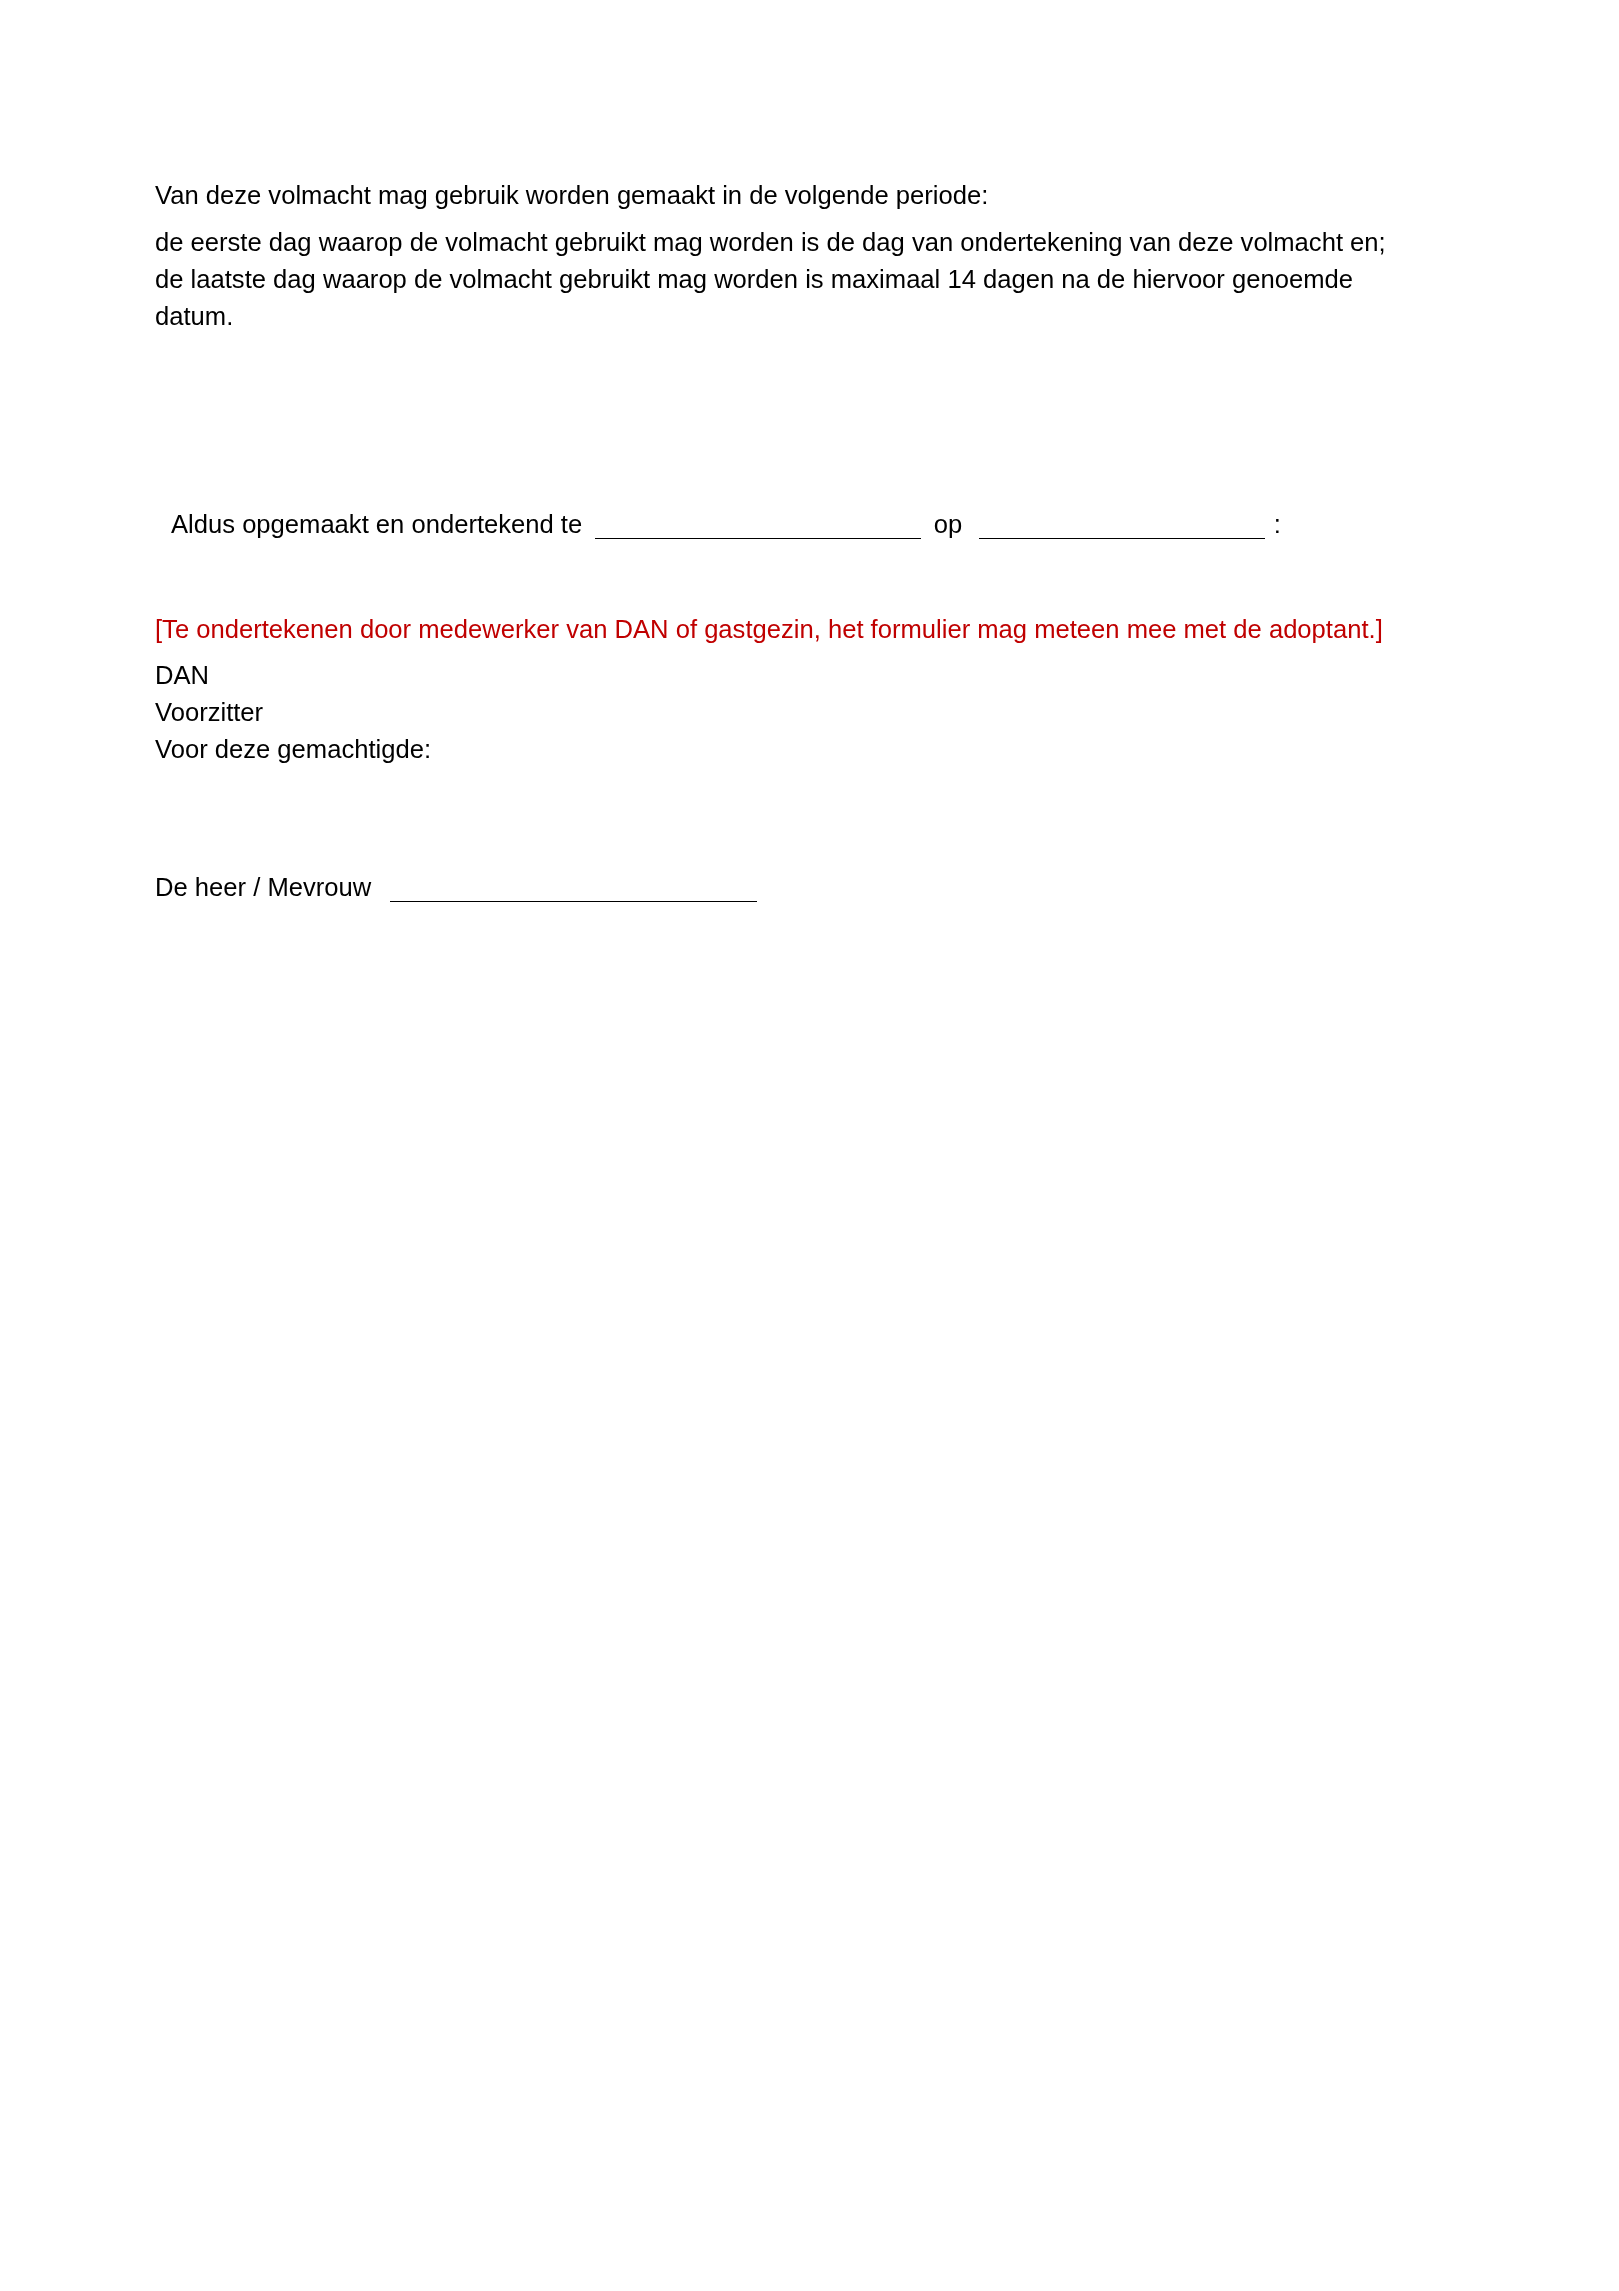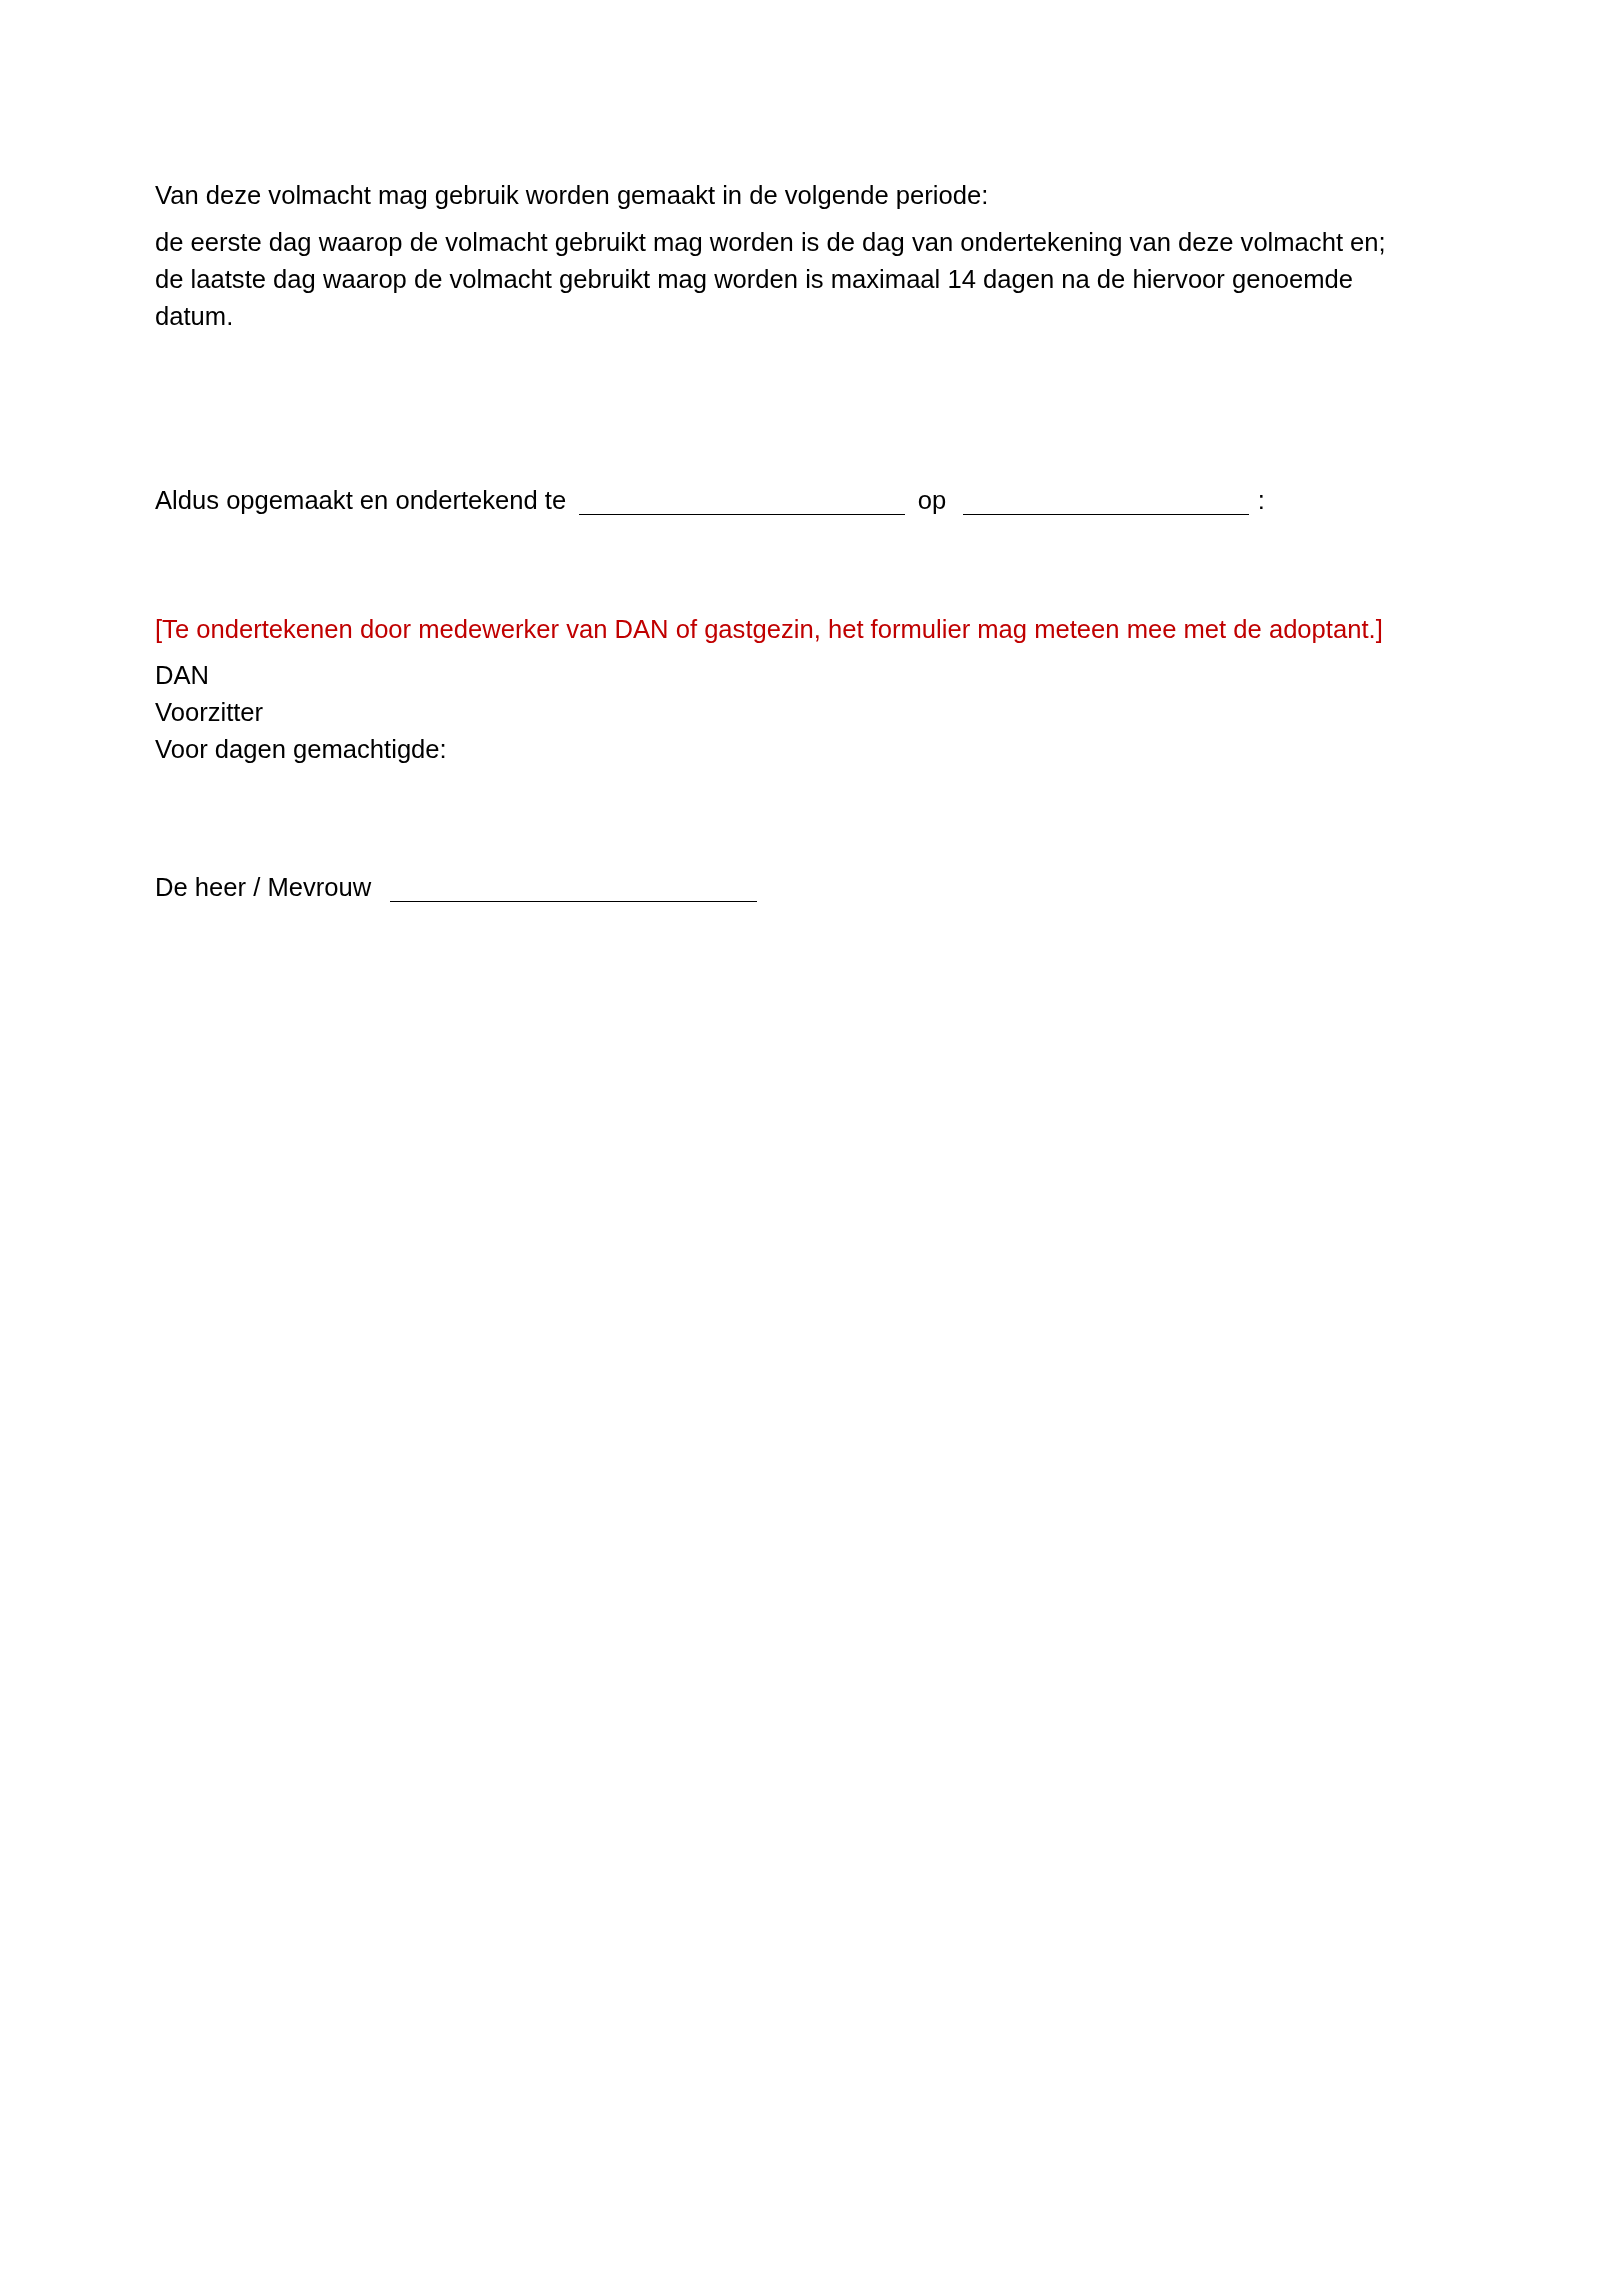--- a/index.html
+++ b/index.html
@@ -18,21 +18,21 @@
     color: #000000;
     overflow: hidden;
   }
   .block {
     position: absolute;
     left: 155px;
     right: 155px;
   }
   .intro        { top: 151px; }
   .period       { top: 224px; }
-  .signing-line { top: 482px; white-space: nowrap; }
+  .signing-line { top: 506px; white-space: nowrap; margin-left: 16px; }
   .red-note {
     top: 585px;
     color: #C00000;
     white-space: nowrap;
   }
   .dan-block    { top: 657px; }
   .heer-line    { top: 849px; white-space: nowrap; margin-top: 20px; }
 
   .blank {
     display: inline-block;
@@ -89,21 +89,21 @@
 
   <div class="block signing-line">
     <span>Aldus opgemaakt en ondertekend te</span><span class="blank blank-place"></span><span>op</span><span class="blank blank-date"></span><span>:</span>
   </div>
 
   <p class="block red-note">[Te ondertekenen door medewerker van DAN of gastgezin, het formulier mag meteen mee met de adoptant.]</p>
 
   <div class="block dan-block">
     <div>DAN</div>
     <div>Voorzitter</div>
-    <div>Voor dagen gemachtigde:</div>
+    <div>Voor deze gemachtigde:</div>
   </div>
 
   <div class="block heer-line">
     <span>De heer / Mevrouw</span><span class="blank blank-name"></span>
   </div>
 
 
   <div class="footer">2/2</div>
 
 </div>

